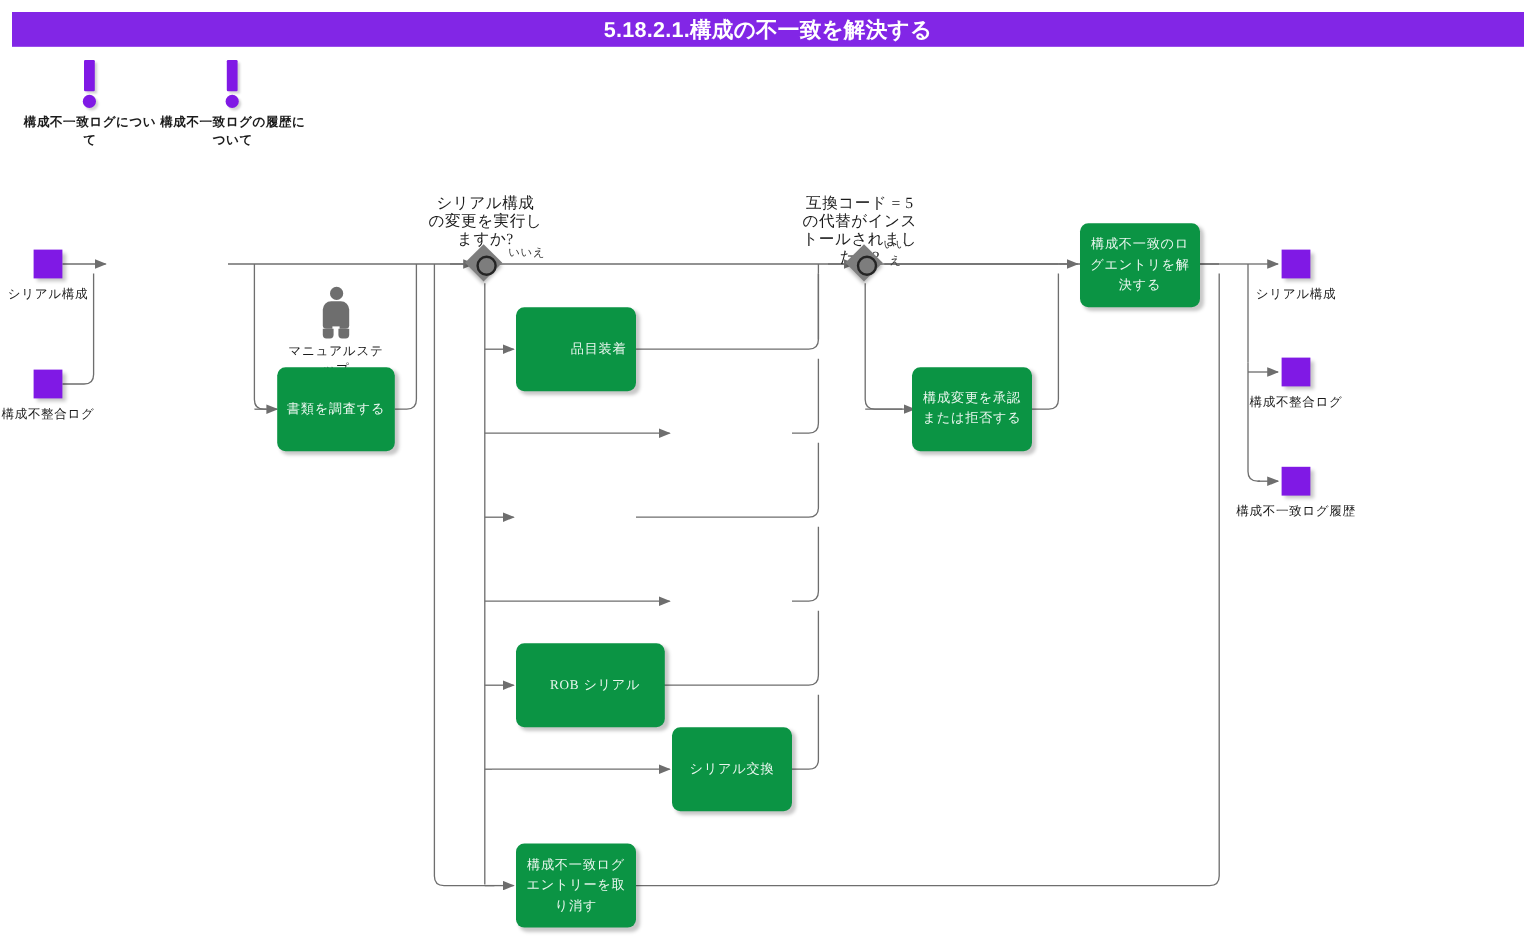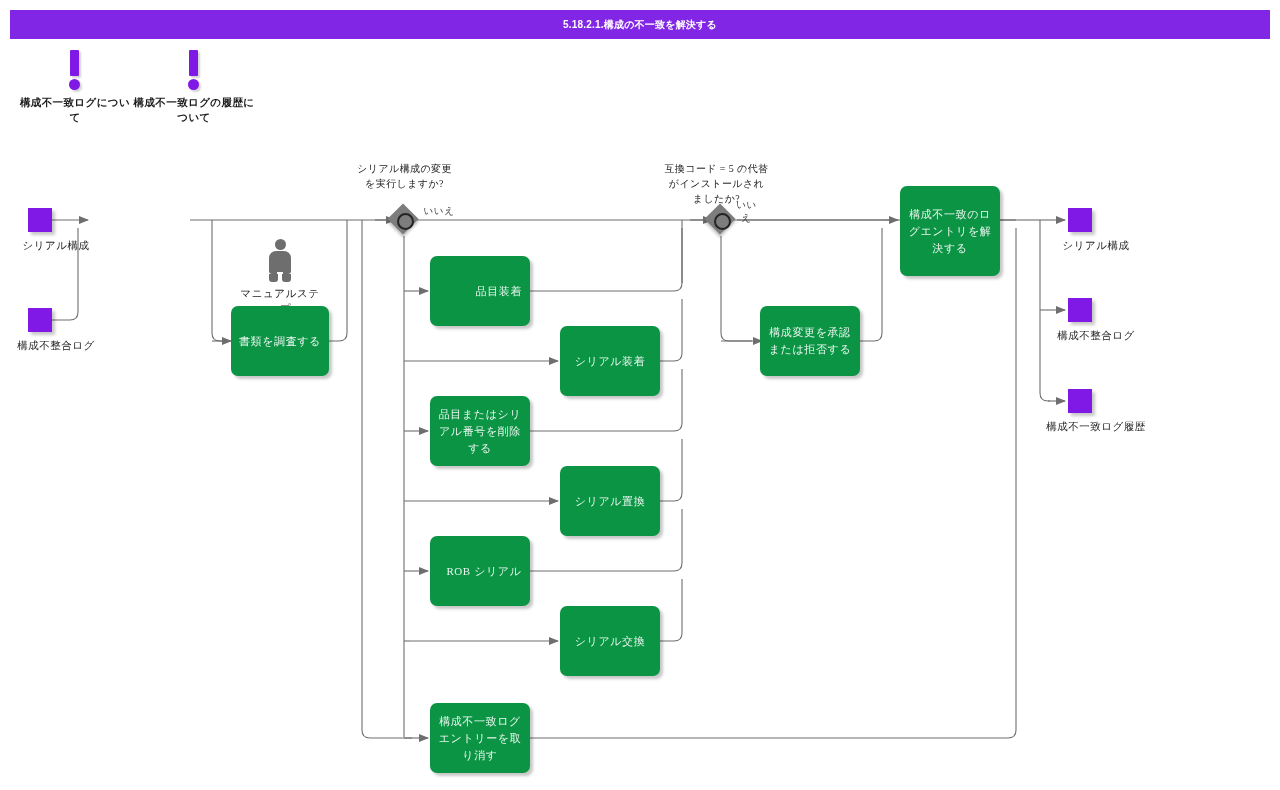--- a/index.html
+++ b/index.html
@@ -11,21 +11,21 @@
   }
   #canvas{position:relative;width:1280px;height:790px;background:#fff;}
 
   
   .titlebar{
     position:absolute;left:10px;top:10px;width:1260px;height:29px;
     background:#8226e6;
     display:flex;align-items:center;justify-content:center;
   }
   .titlebar .t{
-    color:#ffffff;font-size:10px;font-weight:bold;
+    color:#ffffff;font-size:18px;font-weight:bold;
     font-family:"Liberation Sans","DejaVu Sans",sans-serif;
     letter-spacing:.2px;
   }
 
   
   #wires{position:absolute;left:0;top:0;width:1280px;height:790px;pointer-events:none;}
 
   
   .proc{
     position:absolute;
@@ -36,21 +36,21 @@
     display:flex;align-items:center;justify-content:center;
     text-align:center;
     font-size:11px;line-height:17px;
     letter-spacing:.6px;
     padding:2px 8px;
     box-sizing:border-box;
   }
   .proc span{display:block;width:100%;}
 
   
-  .dataobj{position:absolute;width:24px;height:24px;padding-left:32px;}
+  .dataobj{position:absolute;width:24px;height:24px;}
   .dataobj .sq{
     position:absolute;left:0;top:0;width:24px;height:24px;
     background:#8019e5;box-shadow:3px 3px 3px rgba(0,0,0,.22);
   }
   .dataobj .cap{
     position:absolute;left:50%;top:30px;transform:translateX(-50%);
     width:92px;text-align:center;
     font-size:10.5px;line-height:15px;color:#1b1b1b;letter-spacing:.5px;
     white-space:normal;
   }
@@ -75,21 +75,21 @@
     position:absolute;left:3px;top:3px;width:22px;height:22px;
     background:#7d7d7d;transform:rotate(45deg);
     box-shadow:2px 2px 3px rgba(0,0,0,.25);
   }
   .decision .ring{
     position:absolute;left:8px;top:8px;width:13px;height:13px;
     border:2.2px solid #242424;border-radius:50%;background:transparent;
   }
   .dlabel{
     position:absolute;text-align:center;
-    font-size:10px;line-height:15px;color:#1b1b1b;letter-spacing:.4px;
+    font-size:13px;line-height:15px;color:#1b1b1b;letter-spacing:.4px;
   }
   .branch{
     position:absolute;font-size:9.5px;line-height:13px;color:#3a3a3a;
     letter-spacing:.6px;text-align:center;
   }
 
   
   .actor{position:absolute;width:40px;}
   .actor .head{width:11px;height:11px;border-radius:50%;background:#6e6e6e;margin:0 auto;}
   .actor .body{
@@ -267,45 +267,36 @@
 
 
   <div class="proc" style="left:231px;top:306px;width:98px;height:70px;align-items:center;">
     <span>書類を調査する</span>
   </div>
 
   <div class="proc" style="left:430px;top:256px;width:100px;height:70px;text-align:right;">
     <span>品目装着</span>
   </div>
 
-  <div class="proc" style="left:560px;top:326px;width:100px;height:70px;">
-    <span>シリアル装着</span>
-  </div>
-
-  <div class="proc" style="left:430px;top:396px;width:100px;height:70px;">
-    <span>品目またはシリアル番号を削除する</span>
-  </div>
-
-  <div class="proc" style="left:560px;top:466px;width:100px;height:70px;">
-    <span>シリアル置換</span>
-  </div>
-
-  <div class="proc" style="left:430px;top:536px;width:100px;height:70px;padding-left:16px;">
+
+
+
+  <div class="proc" style="left:430px;top:536px;width:124px;height:70px;padding-left:16px;">
     <span>ROB シリアル</span>
   </div>
 
   <div class="proc" style="left:430px;top:703px;width:100px;height:70px;">
     <span>構成不一致ログ エントリーを取り消す</span>
   </div>
 
   <div class="proc" style="left:560px;top:606px;width:100px;height:70px;">
     <span>シリアル交換</span>
   </div>
 
   <div class="proc" style="left:760px;top:306px;width:100px;height:70px;">
     <span>構成変更を承認または拒否する</span>
   </div>
 
-  <div class="proc" style="left:900px;top:186px;width:100px;height:90px;">
+  <div class="proc" style="left:900px;top:186px;width:100px;height:70px;">
     <span>構成不一致のログエントリを解決する</span>
   </div>
 
 </div>
 
 </body></html>

